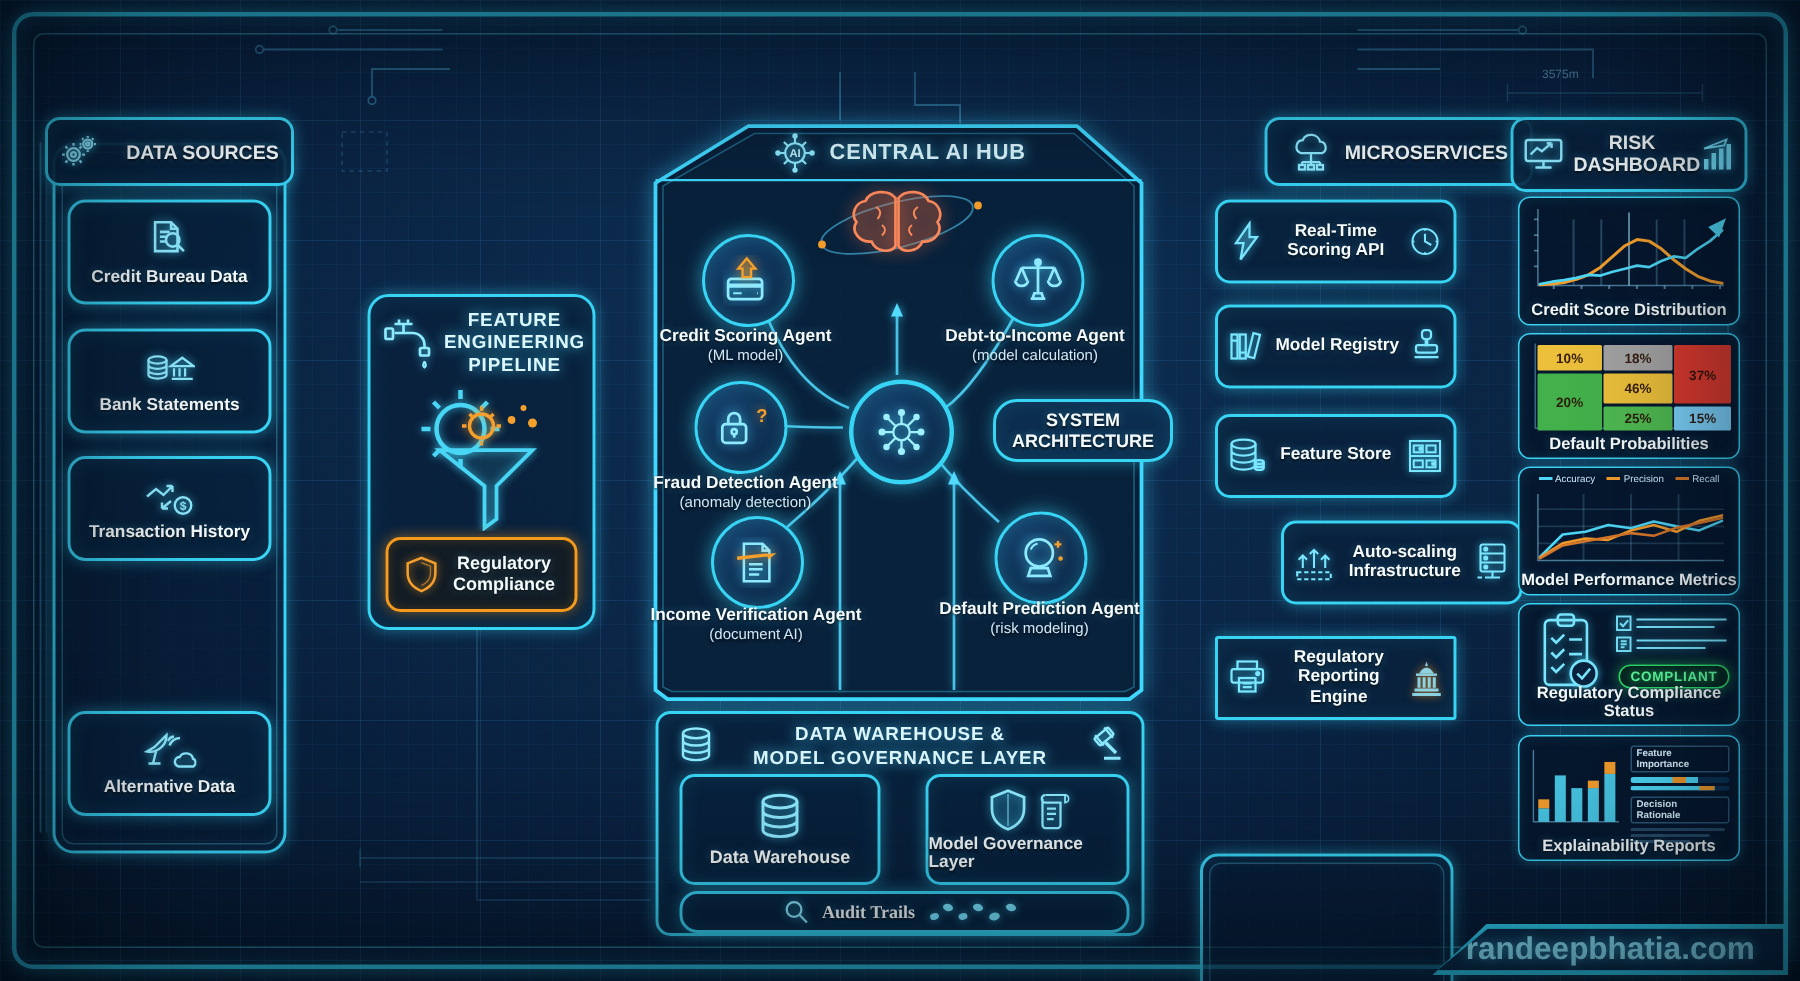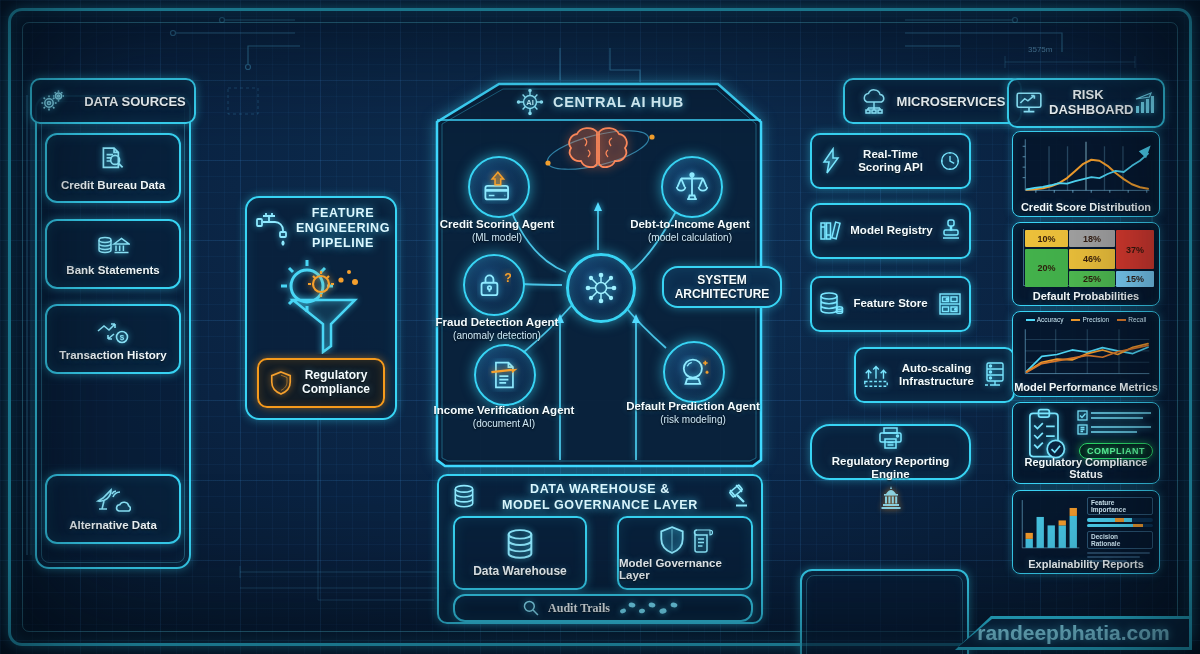--- a/index.html
+++ b/index.html
@@ -427,21 +427,21 @@
       <rect x="4" y="2" width="16" height="18" rx="1.5"></rect>
       <path d="M4,8 H20 M4,14 H20"></path>
       <circle cx="7.5" cy="5" r="1" fill="#7ae6ff"></circle>
           <circle cx="7.5" cy="11" r="1" fill="#7ae6ff"></circle>
           <circle cx="7.5" cy="17" r="1" fill="#7ae6ff"></circle>
       <path d="M12,20 v4 M7,24 h10 M2,24 h3"></path>
     </svg>
   </span>
 </div>
 
-<div class="abs layer2 cybox ms-item" style="left:810px;top:424px;width:145px;height:52px;border-radius:20px;flex-direction:column;">
+<div class="abs layer2 cybox ms-item" style="left:810px;top:424px;width:145px;height:52px;border-radius:2px;">
   <span>
     <svg class="icn" width="28" height="26" viewBox="0 0 28 26" fill="none" stroke="#7ae6ff" stroke-width="1.5">
       <rect x="7" y="2" width="13" height="5"></rect>
       <rect x="3" y="7" width="21" height="9" rx="1.5"></rect>
       <circle cx="20.5" cy="10" r="1" fill="#7ae6ff"></circle>
       <rect x="8" y="13" width="11" height="9"></rect>
       <path d="M10.5,16.5 h6 M10.5,19 h6"></path>
     </svg>
   </span>
   <span class="tx lbl">Regulatory Reporting Engine</span>

